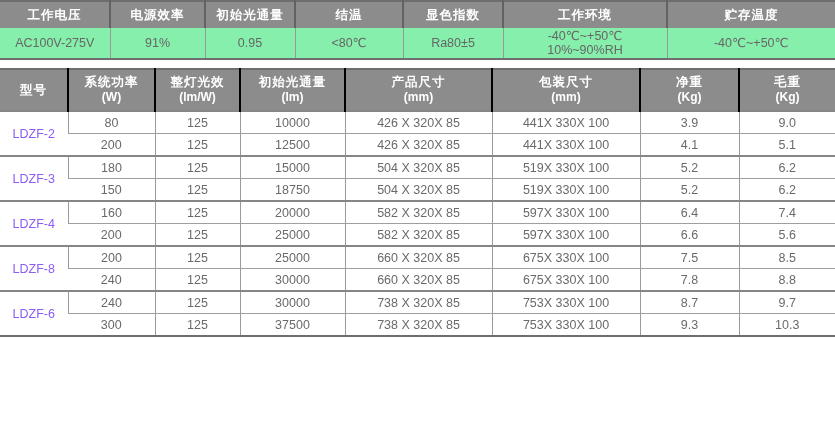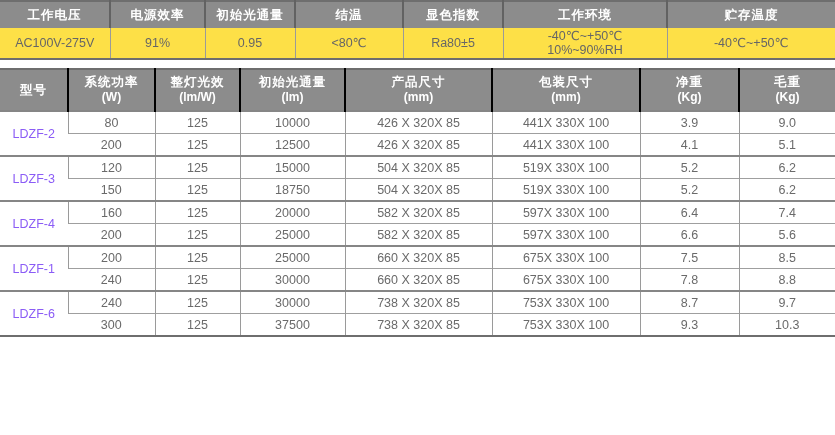--- a/index.html
+++ b/index.html
@@ -10,21 +10,21 @@
 
   
   table.spec{margin-bottom:4px;border-top:2px solid #6e6e6e;border-bottom:2px solid #6e6e6e;}
   table.spec th{
     background:#8c8c8c;color:#ffffff;font-weight:600;font-size:12.5px;
     height:26px;padding:0 2px;border-left:2px solid #626262;text-align:center;
     letter-spacing:1px;
   }
   table.spec th:first-child{border-left:none;}
   table.spec td{
-    background:#fde047;color:#666666;font-size:12.5px;height:30px;
+    background:#86efac;color:#666666;font-size:12.5px;height:30px;
     border-left:1px solid #9a9a9a;text-align:center;padding:0 2px;line-height:14px;
   }
   table.spec td:first-child{border-left:none;}
 
   
   table.main{border-top:2px solid #6e6e6e;border-bottom:2px solid #6e6e6e;}
   table.main th{
     background:#8c8c8c;color:#ffffff;font-weight:600;font-size:12.5px;
     height:40px;padding:0 2px;border-left:2px solid #000000;text-align:center;
     line-height:15px;letter-spacing:1px;
@@ -140,21 +140,21 @@
           <td>200</td>
           <td>125</td>
           <td>12500</td>
           <td>426 X 320X 85</td>
           <td>441X 330X 100</td>
           <td>4.1</td>
           <td>5.1</td>
         </tr>
         <tr class="grp-first">
           <td class="model" rowspan="2">LDZF-3</td>
-          <td>120</td>
+          <td>180</td>
           <td>125</td>
           <td>15000</td>
           <td>504 X 320X 85</td>
           <td>519X 330X 100</td>
           <td>5.2</td>
           <td>6.2</td>
         </tr>
         <tr class="grp-second">
           <td>150</td>
           <td>125</td>
@@ -177,21 +177,21 @@
         <tr class="grp-second">
           <td>200</td>
           <td>125</td>
           <td>25000</td>
           <td>582 X 320X 85</td>
           <td>597X 330X 100</td>
           <td>6.6</td>
           <td>5.6</td>
         </tr>
         <tr class="grp-first">
-          <td class="model" rowspan="2">LDZF-1</td>
+          <td class="model" rowspan="2">LDZF-8</td>
           <td>200</td>
           <td>125</td>
           <td>25000</td>
           <td>660 X 320X 85</td>
           <td>675X 330X 100</td>
           <td>7.5</td>
           <td>8.5</td>
         </tr>
         <tr class="grp-second">
           <td>240</td>

